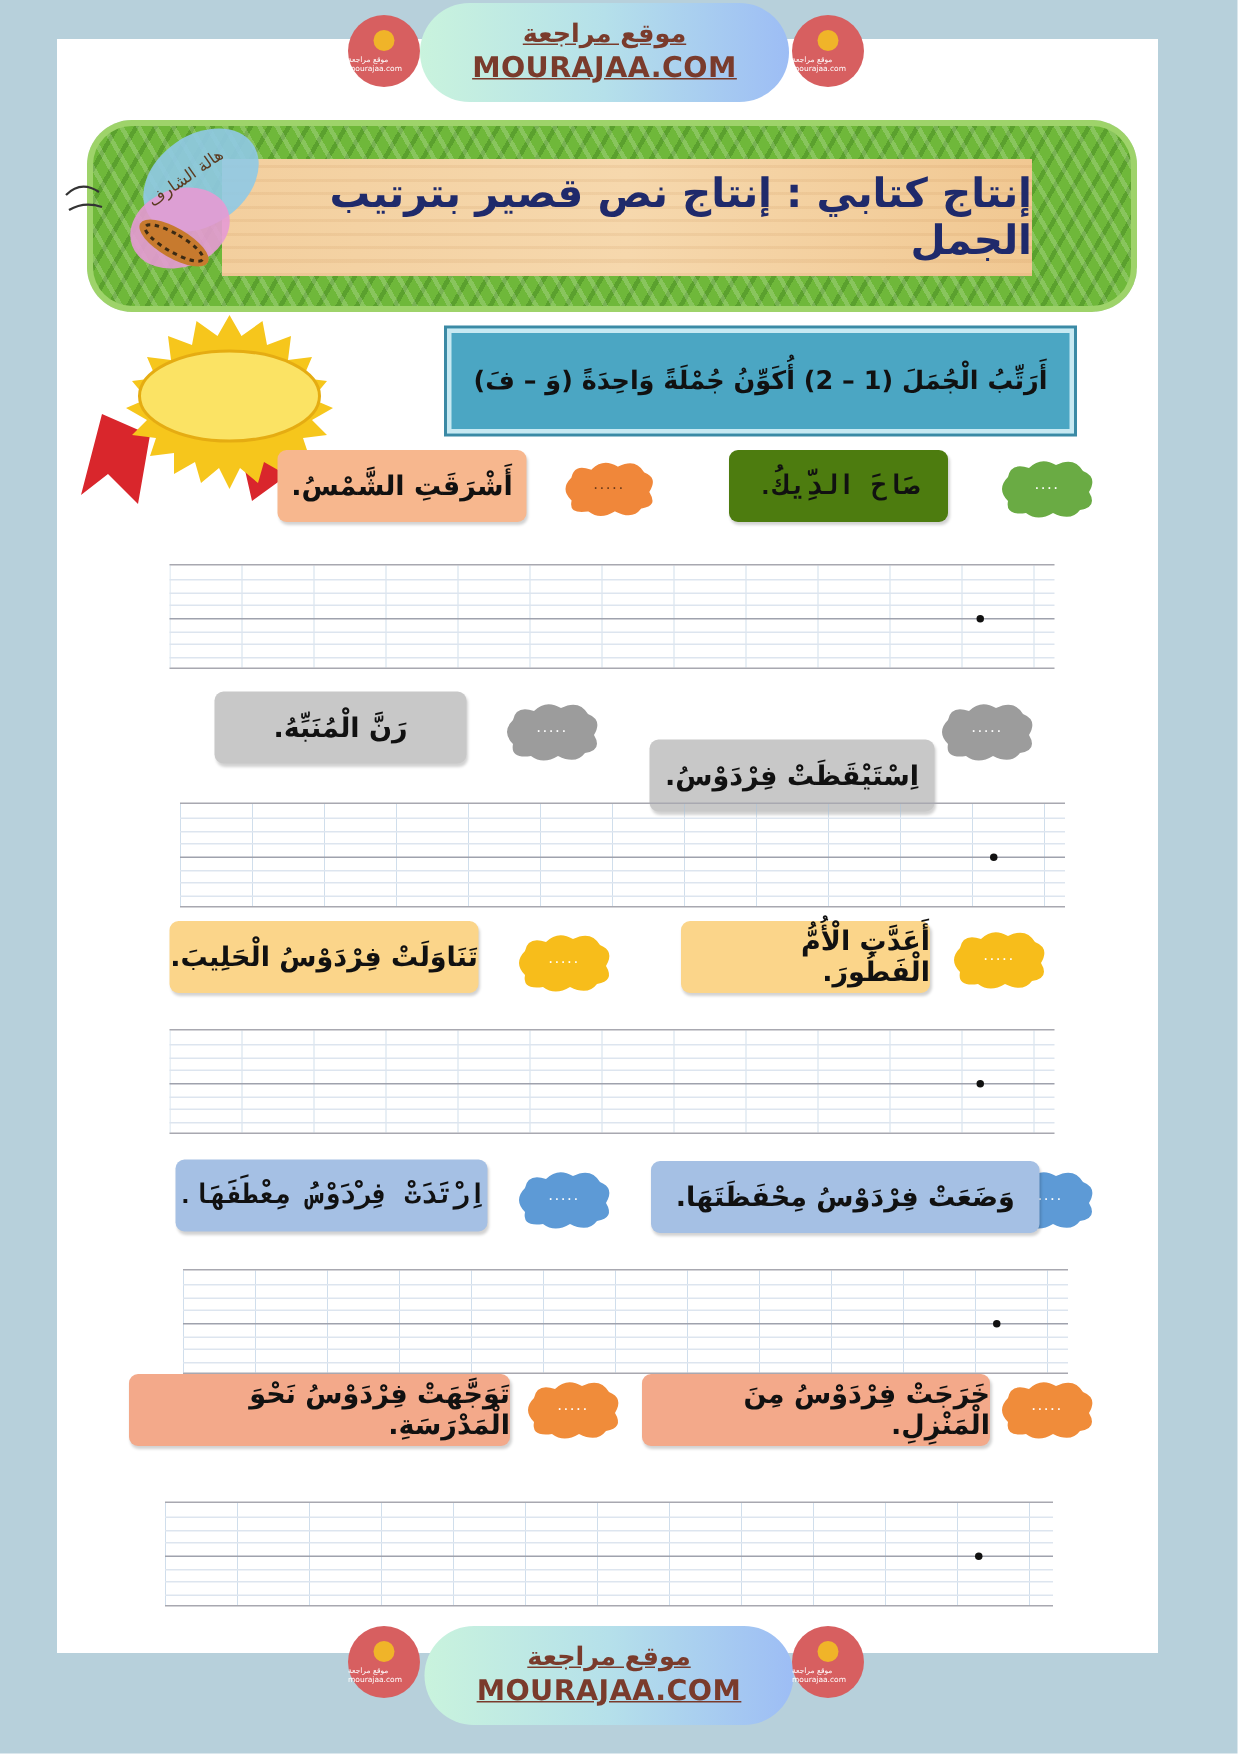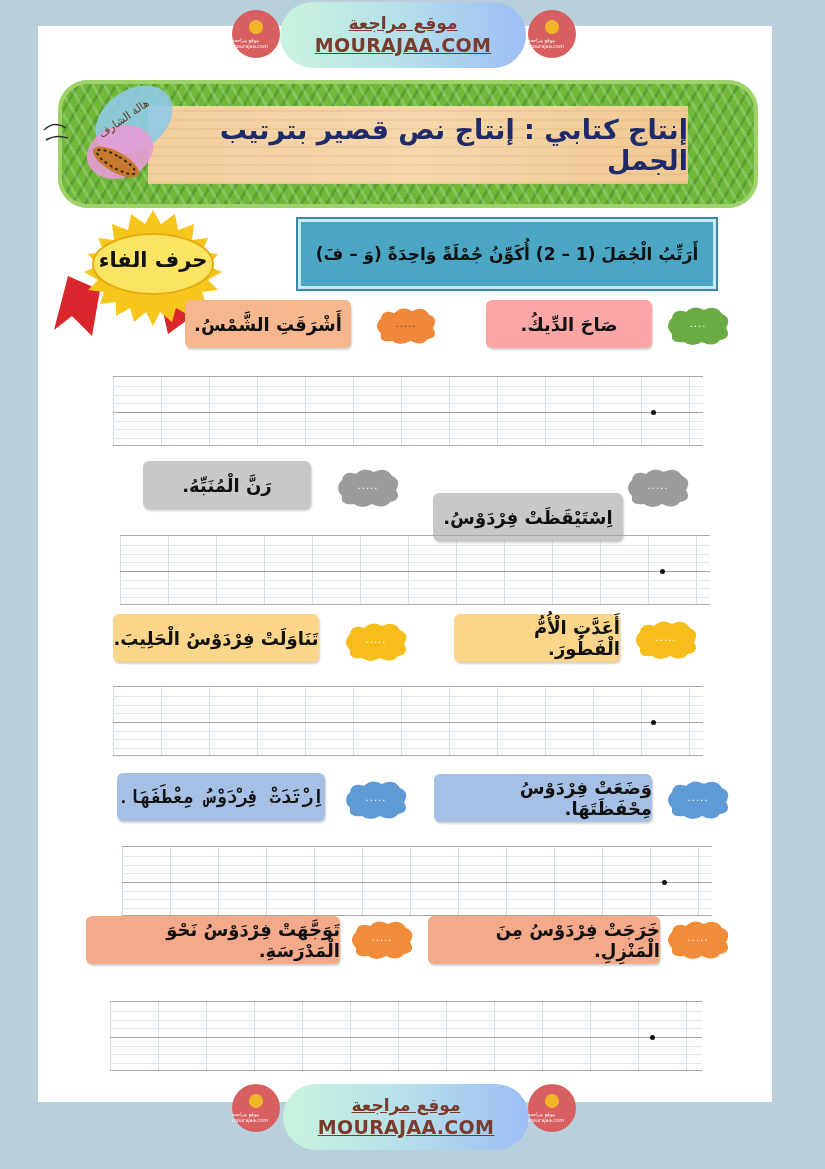--- a/index.html
+++ b/index.html
@@ -143,34 +143,33 @@
   </svg>
 </div>
 
 <div class="rosette">
   <svg viewBox="0 0 200 130" width="200" height="130">
     <polygon points="28,70 60,84 52,130 32,110 14,124" fill="#d9262c"></polygon>
     <polygon points="118,84 150,70 170,124 150,112 128,128" fill="#d9262c"></polygon>
     <polygon points="113,4 121,18 135,8 138,24 154,18 152,34 168,32 162,46 178,48 168,60 182,66 168,74 178,84 162,86 166,98 150,96 150,110 136,102 132,116 120,106 113,120 106,106 94,116 90,102 76,110 76,96 60,98 64,86 48,84 58,74 44,66 58,60 48,48 64,46 58,32 74,34 72,18 88,24 91,8 105,18" fill="#f6c61c"></polygon>
     <ellipse cx="113" cy="58" rx="60" ry="30" fill="#fbe364" stroke="#e5ac12" stroke-width="2"></ellipse>
   </svg>
-  <div class="rosette-label">حرف الفاء</div>
 </div>
 
 <div class="instruction">
   <span>أَرَتِّبُ الْجُمَلَ (1 – 2) أُكَوِّنُ جُمْلَةً وَاحِدَةً (وَ – فَ)</span>
 </div>
 
 <div class="cloud" style="left:664px;top:304px;">
   <svg viewBox="0 0 68 44">
       <path d="M8 30 Q0 22 8 14 Q10 4 22 8 Q30 0 40 6 Q52 0 58 10 Q68 14 62 24 Q68 34 56 36 Q50 44 38 38 Q28 44 20 38 Q6 40 8 30Z" fill="#6aab44"></path>
     </svg>
   <div class="dots">....</div>
 </div>
-<div class="card" style="left:486px;top:300px;width:166px;background:#fca5a5;">
+<div class="card" style="left:486px;top:300px;width:146px;background:#4d7c0f;font-family:Liberation Mono, monospace;">
   <span>صَاحَ الدِّيكُ.</span>
 </div>
 <div class="cloud" style="left:372px;top:304px;">
   <svg viewBox="0 0 68 44">
       <path d="M8 30 Q0 22 8 14 Q10 4 22 8 Q30 0 40 6 Q52 0 58 10 Q68 14 62 24 Q68 34 56 36 Q50 44 38 38 Q28 44 20 38 Q6 40 8 30Z" fill="#f0873a" stroke="#fff" stroke-width="2"></path>
     </svg>
   <div class="dots" style="color:#6b3a1a">.....</div>
 </div>
 <div class="card" style="left:185px;top:300px;width:166px;background:#f7b78e;">
   <span>أَشْرَقَتِ الشَّمْسُ.</span>
@@ -243,21 +242,21 @@
     <div class="thin" style="top:61px"></div>
   <div class="period" style="left:538px"></div>
 </div>
 
 <div class="cloud" style="left:664px;top:778px;">
   <svg viewBox="0 0 68 44">
       <path d="M8 30 Q0 22 8 14 Q10 4 22 8 Q30 0 40 6 Q52 0 58 10 Q68 14 62 24 Q68 34 56 36 Q50 44 38 38 Q28 44 20 38 Q6 40 8 30Z" fill="#5d9ad6"></path>
     </svg>
   <div class="dots">.....</div>
 </div>
-<div class="card" style="left:434px;top:774px;width:218px;background:#a5c0e4;">
+<div class="card" style="left:434px;top:774px;width:259px;background:#a5c0e4;">
   <span>وَضَعَتْ فِرْدَوْسُ مِحْفَظَتَهَا.</span>
 </div>
 <div class="cloud" style="left:342px;top:778px;">
   <svg viewBox="0 0 68 44">
       <path d="M8 30 Q0 22 8 14 Q10 4 22 8 Q30 0 40 6 Q52 0 58 10 Q68 14 62 24 Q68 34 56 36 Q50 44 38 38 Q28 44 20 38 Q6 40 8 30Z" fill="#5d9ad6"></path>
     </svg>
   <div class="dots">.....</div>
 </div>
 <div class="card" style="left:117px;top:773px;width:208px;background:#a5c0e4;font-family:Liberation Mono, monospace;">
   <span>اِرْتَدَتْ فِرْدَوْسُ مِعْطَفَهَا.</span>

